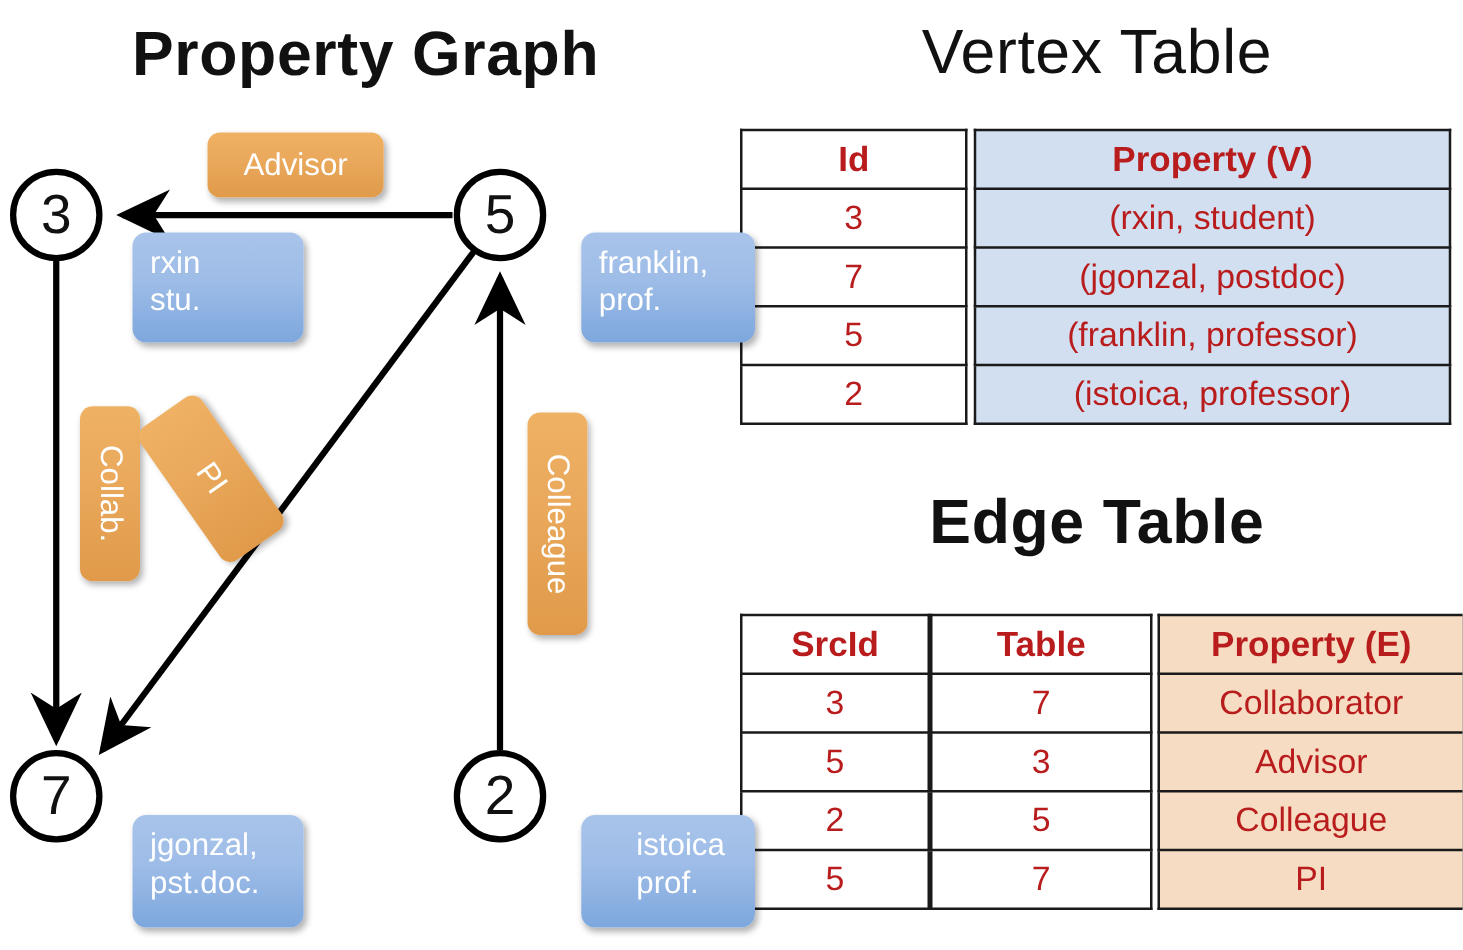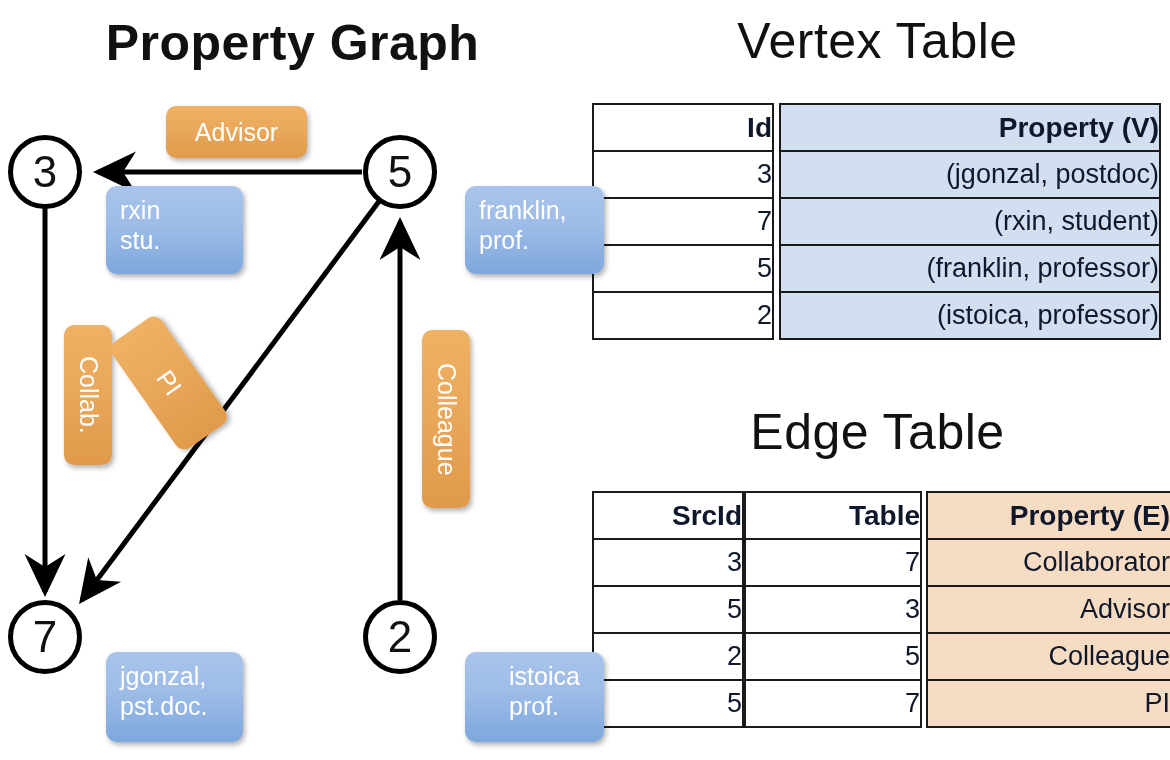--- a/index.html
+++ b/index.html
@@ -22,21 +22,21 @@
     font-family: "Liberation Sans", sans-serif;
     font-weight: 300;
     font-size: 50px;
     letter-spacing: 0.5px;
     color: #111111;
     white-space: nowrap;
     text-align: center;
   }
   #title-property-graph { left: 0px;   top: 14px;  width: 585px; font-weight: bold; }
   #title-vertex-table   { left: 585px; top: 12px;  width: 585px; }
-  #title-edge-table     { left: 585px; top: 403px; width: 585px; }
+  #title-edge-table     { left: 585px; top: 388px; width: 585px; font-weight: bold; }
 
   
   #graph-panel {
     position: absolute;
     left: 0; top: 0;
     width: 585px; height: 760px;
   }
   #graph-svg {
     position: absolute;
     left: 0; top: 0;
@@ -133,24 +133,24 @@
     align-items: stretch;
   }
   .tbl {
     border-collapse: collapse;
     table-layout: fixed;
     font-family: "Liberation Sans", sans-serif;
     font-weight: 300;
   }
   .tbl td, .tbl th {
     border: 2px solid #1a1a1a;
-    text-align: right;
+    text-align: center;
     font-weight: 300;
     font-size: 27px;
-    color: #0f172a;
+    color: #b91c1c;
     padding: 0;
     height: 45px;
     line-height: 45px;
     white-space: nowrap;
   }
   .tbl th {
     font-weight: bold;
     font-size: 28px;
   }
   .blue-col td, .blue-col th { background: #d2dff0; }
@@ -240,24 +240,24 @@
         </tr>
     </tbody>
   </table>
 
   <table class="tbl blue-col" id="vertex-table-prop">
     <tbody>
       <tr>
         <th>Property (V)</th>
       </tr>
       <tr>
+          <td>(rxin, student)</td>
+        </tr>
+      <tr>
           <td>(jgonzal, postdoc)</td>
-        </tr>
-      <tr>
-          <td>(rxin, student)</td>
         </tr>
       <tr>
           <td>(franklin, professor)</td>
         </tr>
       <tr>
           <td>(istoica, professor)</td>
         </tr>
     </tbody>
   </table>
 </div>

